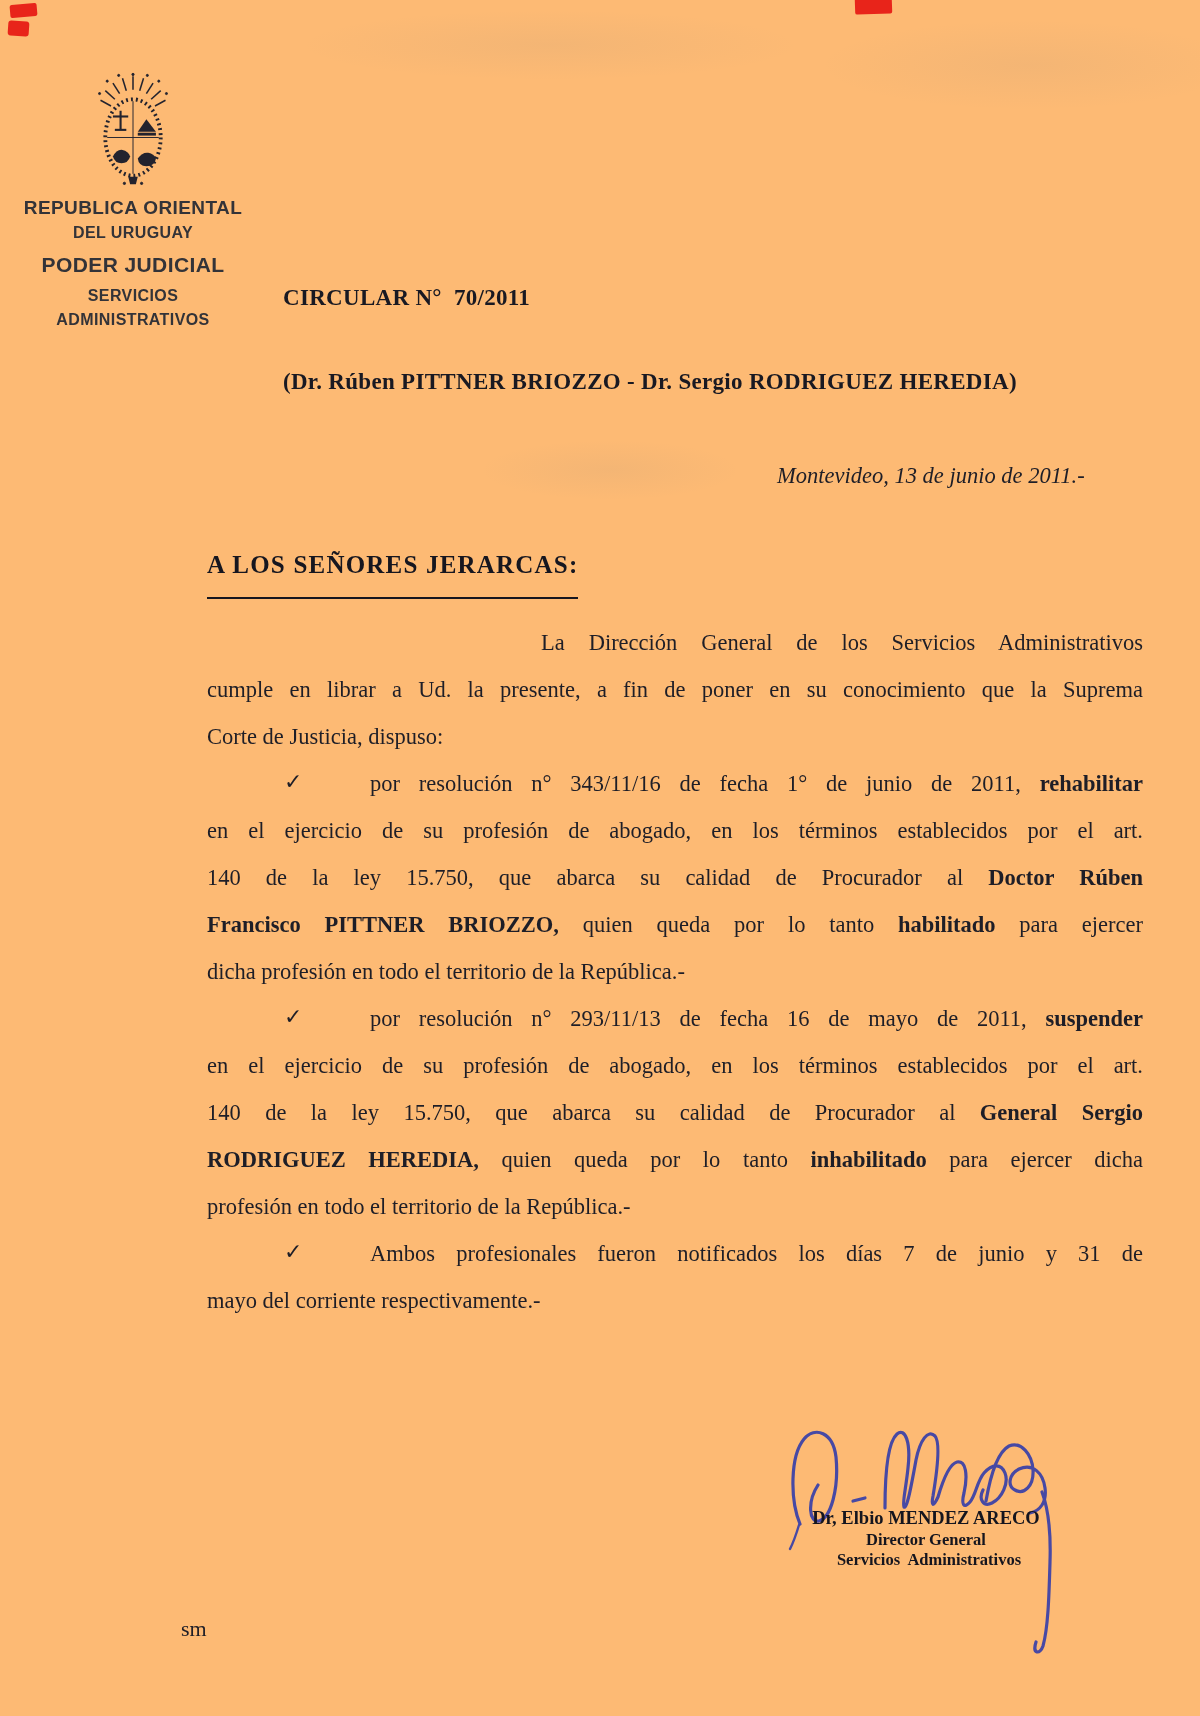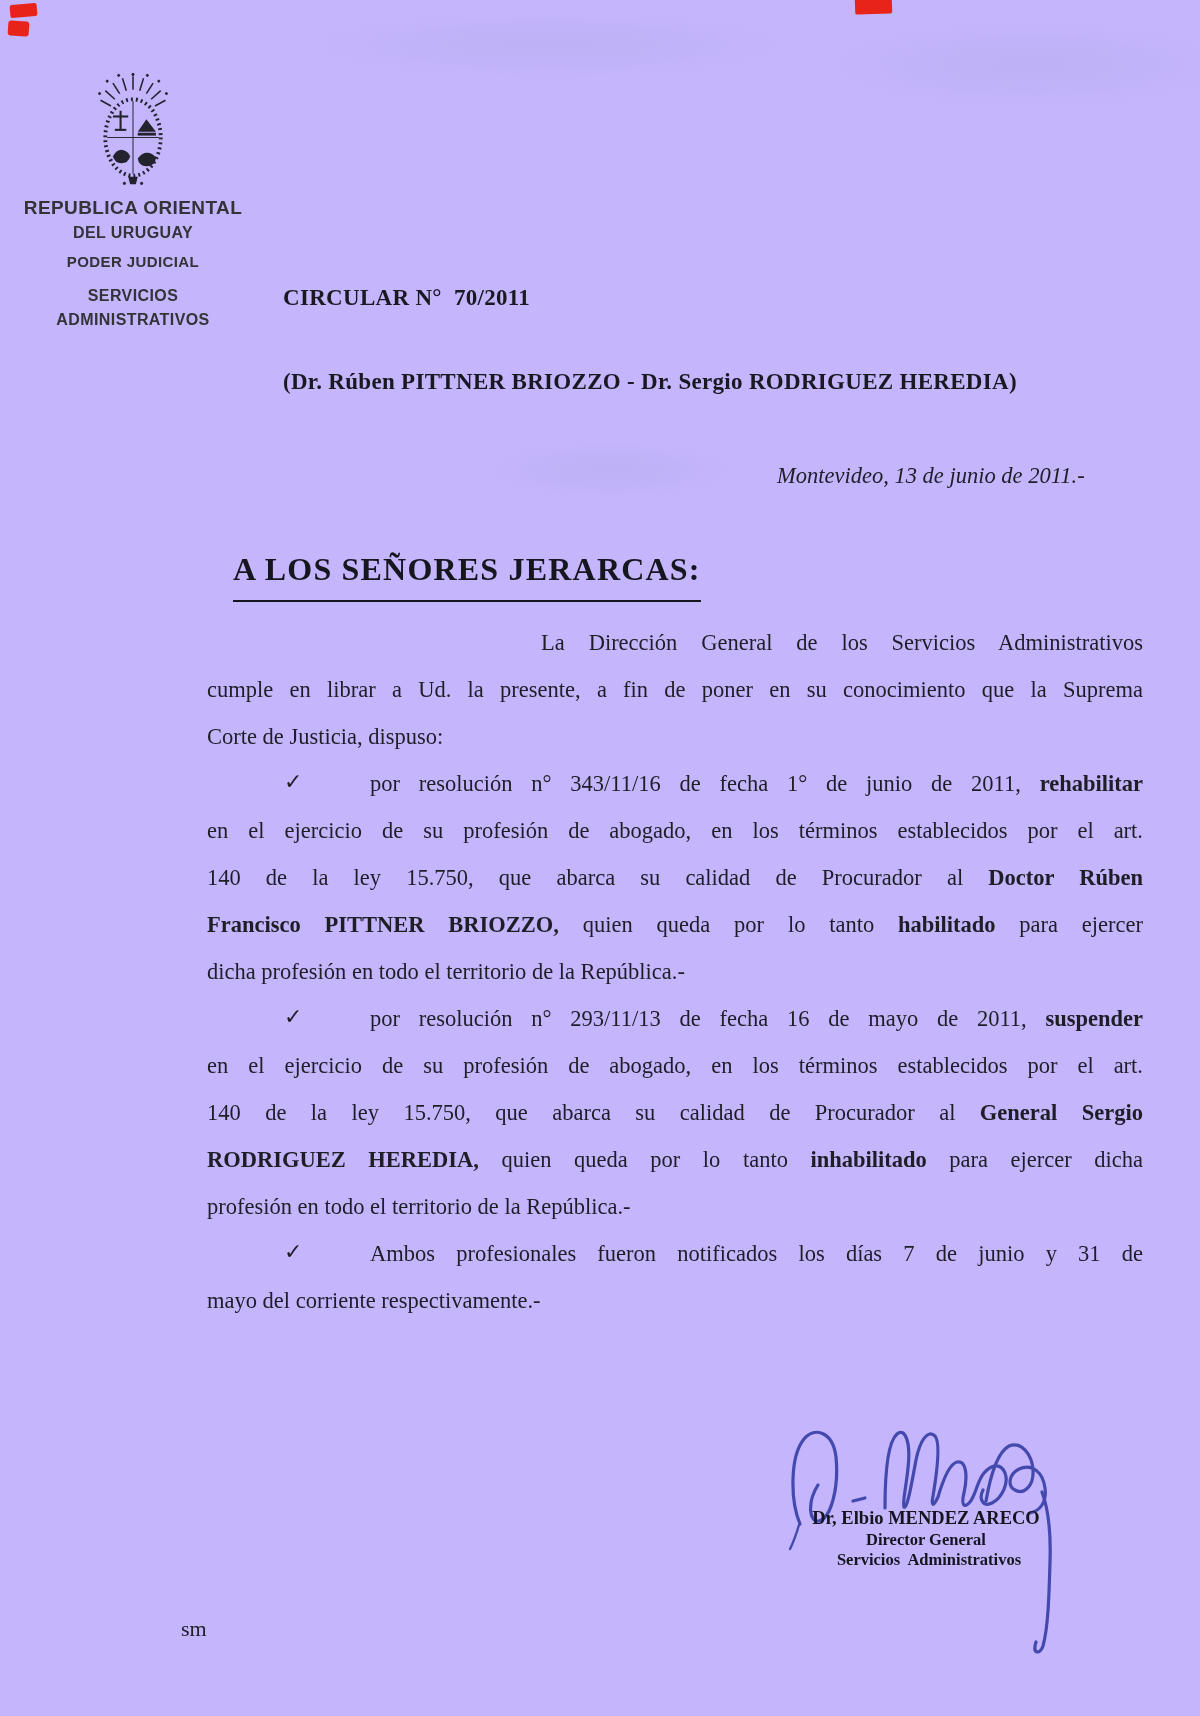--- a/index.html
+++ b/index.html
@@ -1,19 +1,19 @@
 <!DOCTYPE html>
 <html><head>
 <meta charset="utf-8">
 <style>
   html,body{margin:0;padding:0;background:#e8e8e6;}
   .page{
     position:relative;
     width:1200px;height:1716px;
-    background:#c4b5fd;
+    background:#fdba74;
     overflow:hidden;
     font-family:"Liberation Serif", serif;
     color:#1e1e27;
   }
   
   .smudge{position:absolute;background:radial-gradient(closest-side, rgba(120,120,125,.07), rgba(120,120,125,0));pointer-events:none;}
   .sm1{left:300px;top:10px;width:500px;height:70px;}
   .sm2{left:820px;top:20px;width:420px;height:90px;}
   .sm3{left:480px;top:440px;width:260px;height:60px;}
 
@@ -23,35 +23,35 @@
   .mk-tl2{left:8px;top:21px;width:21px;height:15px;transform:rotate(4deg);border-radius:3px;}
   .mk-tr{left:855px;top:-2px;width:37px;height:16px;transform:rotate(-2deg);}
 
   
   .emblem{position:absolute;left:90px;top:64px;width:86px;height:126px;}
   .lh{position:absolute;transform:translateX(-50%);left:133px;
       font-family:"Liberation Sans", sans-serif;font-weight:700;color:#333338;
       letter-spacing:.4px;white-space:nowrap;}
   .lh0{top:197px;font-size:19px;}
   .lh1{top:224px;font-size:16px;text-align:right;}
-  .lh2{top:253px;font-size:15px;}
+  .lh2{top:253px;font-size:21px;}
   .lh3{top:287px;font-size:16px;}
   .lh4{top:311px;font-size:16px;}
 
   
   .hdr{position:absolute;left:283px;font-weight:700;font-size:23px;white-space:nowrap;letter-spacing:.3px;color:#191922;}
   .hdr1{top:285px;}
   .hdr2{top:327px;}
   .hdr3{top:369px;}
 
   .dateline{position:absolute;left:777px;top:463px;font-size:22.5px;white-space:nowrap;font-style:italic;}
 
-  .salutation{position:absolute;left:207px;top:551px;font-size:32px;font-weight:700;
+  .salutation{position:absolute;left:207px;top:551px;font-size:25px;font-weight:700;
       letter-spacing:1.2px;white-space:nowrap;color:#16161f;
-      border-bottom:2.5px solid #16161f;padding-bottom:12px;margin-left:26px;}
+      border-bottom:2.5px solid #16161f;padding-bottom:18px;}
 
   
   .body-area{position:absolute;left:207px;top:0;width:936px;}
   .bline{position:absolute;left:0;width:936px;font-size:22.5px;line-height:30px;white-space:nowrap;}
   .bline.just{white-space:normal;text-align:justify;text-align-last:justify;}
   .bline b{font-weight:700;margin-top:26px;}
   .check{position:absolute;font-family:"DejaVu Sans", sans-serif;font-size:22px;color:#1e1e27;}
 
   .closing{position:absolute;left:612px;top:1341px;font-size:22.5px;white-space:nowrap;}
 

